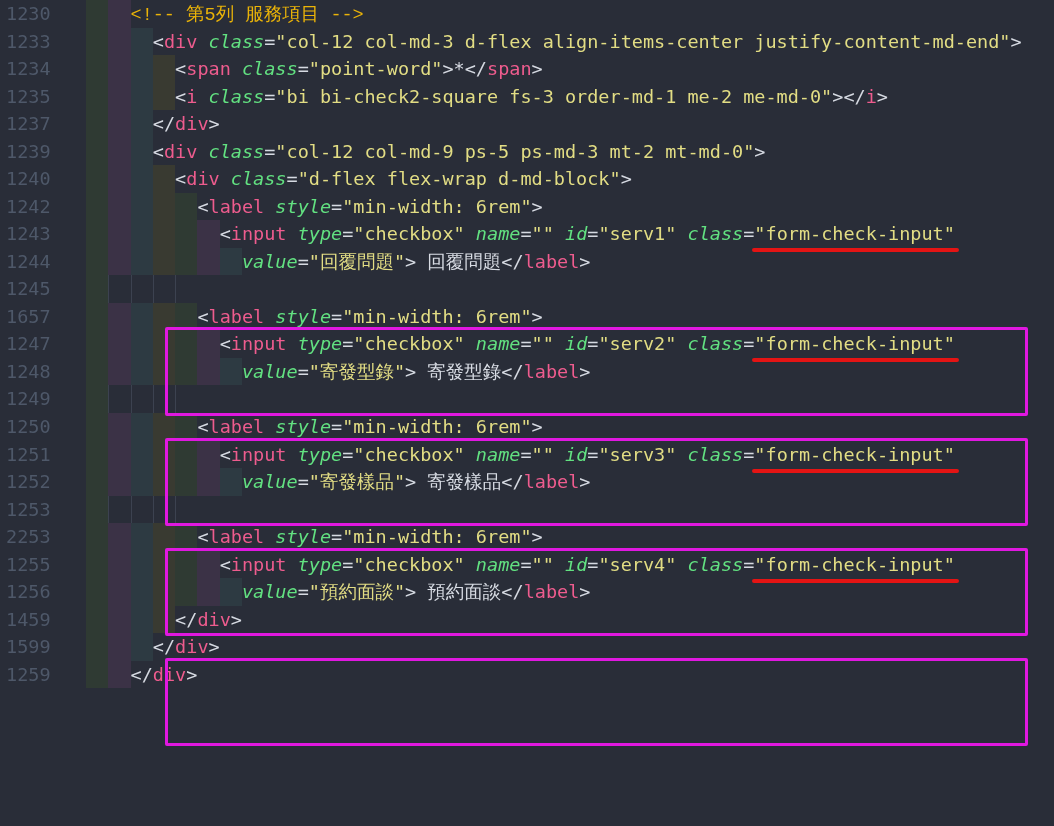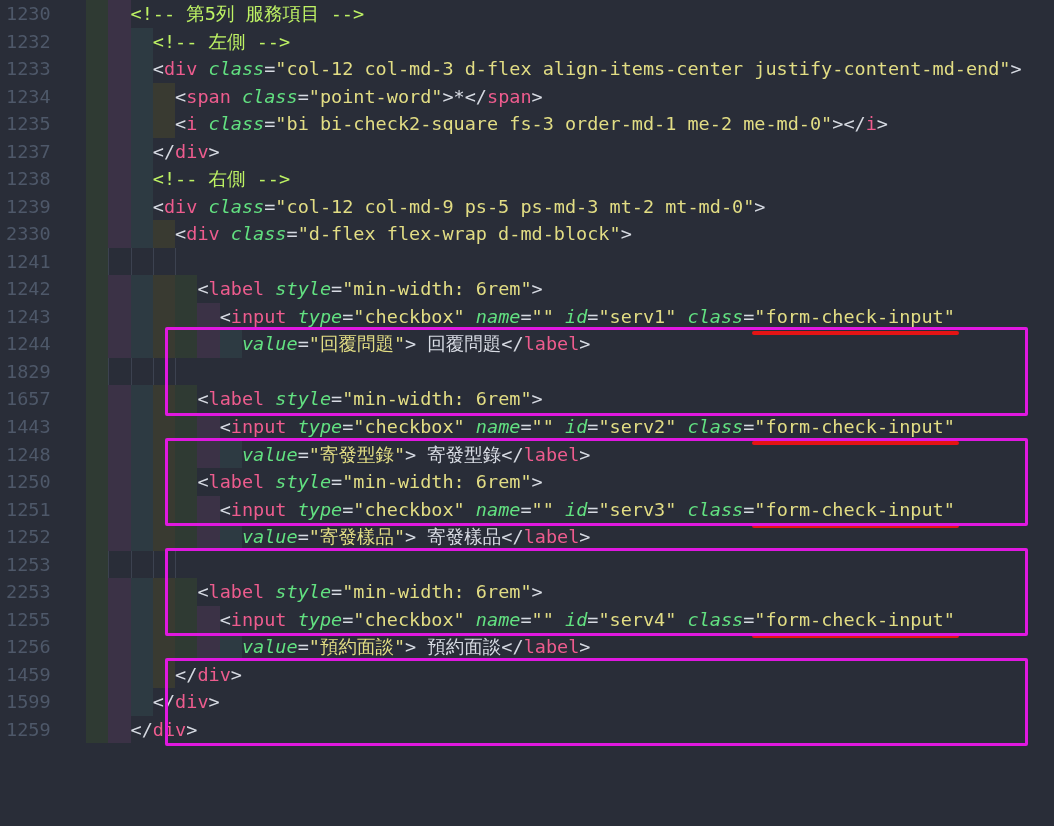--- a/index.html
+++ b/index.html
@@ -29,21 +29,21 @@
   .b1{background:#3b3246;}
   .b2{background:#2d3a42;}
   .b3{background:#393a31;}
   .guide{position:absolute;top:0;bottom:0;width:1px;background:#3c4250;}
   .code{position:relative;}
   .tk-p{color:#d6dae2;}
   .tk-t{color:#ee5c8e;}
   .tk-a{color:#62e181;font-style:italic;}
   .tk-s{color:#e2dd84;}
   .tk-x{color:#d8dce4;}
-  .tk-c{color:#bef264;}
+  .tk-c{color:#eab308;font-family:Liberation Mono, monospace;}
   .tk-su{color:#e2dd84;position:relative;}
   .tk-su::after{
     content:"";position:absolute;
     left:-2px;right:-4px;top:calc(100% + 4px);height:4px;
     background:#e41414;border-radius:2px;
   }
   #annotation-layer{position:absolute;inset:0;pointer-events:none;}
   .annot-box{
     position:absolute;
     left:165px;width:863px;
@@ -55,82 +55,74 @@
 </head>
 <body>
 
 <div id="canvas">
   <div id="code-area">
       <div class="row">
         <div class="gutter">1230</div>
         <div class="line"><span class="band b0" style="left: 0px;"></span><span class="band b1" style="left: 22.27px;"></span><span class="code">    <span class="tk-c">&lt;!-- 第5列 服務項目 --&gt;</span></span></div>
       </div>
       <div class="row">
-        <div class="gutter">1232</div>
-        <div class="line"><span class="band b0" style="left: 0px;"></span><span class="band b1" style="left: 22.27px;"></span><span class="band b2" style="left: 44.54px;"></span><span class="code">      <span class="tk-c">&lt;!-- 左側 --&gt;</span></span></div>
-      </div>
-      <div class="row">
         <div class="gutter">1233</div>
         <div class="line"><span class="band b0" style="left: 0px;"></span><span class="band b1" style="left: 22.27px;"></span><span class="band b2" style="left: 44.54px;"></span><span class="code">      <span class="tk-p">&lt;</span><span class="tk-t">div</span><span class="tk-a"> class</span><span class="tk-p">=</span><span class="tk-s">"col-12 col-md-3 d-flex align-items-center justify-content-md-end"</span><span class="tk-p">&gt;</span></span></div>
       </div>
       <div class="row">
         <div class="gutter">1234</div>
         <div class="line"><span class="band b0" style="left: 0px;"></span><span class="band b1" style="left: 22.27px;"></span><span class="band b2" style="left: 44.54px;"></span><span class="band b3" style="left: 66.81px;"></span><span class="code">        <span class="tk-p">&lt;</span><span class="tk-t">span</span><span class="tk-a"> class</span><span class="tk-p">=</span><span class="tk-s">"point-word"</span><span class="tk-p">&gt;</span><span class="tk-x">*</span><span class="tk-p">&lt;/</span><span class="tk-t">span</span><span class="tk-p">&gt;</span></span></div>
       </div>
       <div class="row">
         <div class="gutter">1235</div>
         <div class="line"><span class="band b0" style="left: 0px;"></span><span class="band b1" style="left: 22.27px;"></span><span class="band b2" style="left: 44.54px;"></span><span class="band b3" style="left: 66.81px;"></span><span class="code">        <span class="tk-p">&lt;</span><span class="tk-t">i</span><span class="tk-a"> class</span><span class="tk-p">=</span><span class="tk-s">"bi bi-check2-square fs-3 order-md-1 me-2 me-md-0"</span><span class="tk-p">&gt;</span><span class="tk-p">&lt;/</span><span class="tk-t">i</span><span class="tk-p">&gt;</span></span></div>
       </div>
       <div class="row">
         <div class="gutter">1237</div>
         <div class="line"><span class="band b0" style="left: 0px;"></span><span class="band b1" style="left: 22.27px;"></span><span class="band b2" style="left: 44.54px;"></span><span class="code">      <span class="tk-p">&lt;/</span><span class="tk-t">div</span><span class="tk-p">&gt;</span></span></div>
       </div>
       <div class="row">
-        <div class="gutter">1238</div>
-        <div class="line"><span class="band b0" style="left: 0px;"></span><span class="band b1" style="left: 22.27px;"></span><span class="band b2" style="left: 44.54px;"></span><span class="code">      <span class="tk-c">&lt;!-- 右側 --&gt;</span></span></div>
-      </div>
-      <div class="row">
         <div class="gutter">1239</div>
         <div class="line"><span class="band b0" style="left: 0px;"></span><span class="band b1" style="left: 22.27px;"></span><span class="band b2" style="left: 44.54px;"></span><span class="code">      <span class="tk-p">&lt;</span><span class="tk-t">div</span><span class="tk-a"> class</span><span class="tk-p">=</span><span class="tk-s">"col-12 col-md-9 ps-5 ps-md-3 mt-2 mt-md-0"</span><span class="tk-p">&gt;</span></span></div>
       </div>
       <div class="row">
-        <div class="gutter">2330</div>
+        <div class="gutter">1240</div>
         <div class="line"><span class="band b0" style="left: 0px;"></span><span class="band b1" style="left: 22.27px;"></span><span class="band b2" style="left: 44.54px;"></span><span class="band b3" style="left: 66.81px;"></span><span class="code">        <span class="tk-p">&lt;</span><span class="tk-t">div</span><span class="tk-a"> class</span><span class="tk-p">=</span><span class="tk-s">"d-flex flex-wrap d-md-block"</span><span class="tk-p">&gt;</span></span></div>
-      </div>
-      <div class="row">
-        <div class="gutter">1241</div>
-        <div class="line"><span class="band b0" style="left: 0px;"></span><span class="guide" style="left: 22.27px;"></span><span class="guide" style="left: 44.54px;"></span><span class="guide" style="left: 66.81px;"></span><span class="guide" style="left: 89.08px;"></span><span class="code"></span></div>
       </div>
       <div class="row">
         <div class="gutter">1242</div>
         <div class="line"><span class="band b0" style="left: 0px;"></span><span class="band b1" style="left: 22.27px;"></span><span class="band b2" style="left: 44.54px;"></span><span class="band b3" style="left: 66.81px;"></span><span class="band b0" style="left: 89.08px;"></span><span class="code">          <span class="tk-p">&lt;</span><span class="tk-t">label</span><span class="tk-a"> style</span><span class="tk-p">=</span><span class="tk-s">"min-width: 6rem"</span><span class="tk-p">&gt;</span></span></div>
       </div>
       <div class="row">
         <div class="gutter">1243</div>
         <div class="line"><span class="band b0" style="left: 0px;"></span><span class="band b1" style="left: 22.27px;"></span><span class="band b2" style="left: 44.54px;"></span><span class="band b3" style="left: 66.81px;"></span><span class="band b0" style="left: 89.08px;"></span><span class="band b1" style="left: 111.35px;"></span><span class="code">            <span class="tk-p">&lt;</span><span class="tk-t">input</span><span class="tk-a"> type</span><span class="tk-p">=</span><span class="tk-s">"checkbox"</span><span class="tk-a"> name</span><span class="tk-p">=</span><span class="tk-s">""</span><span class="tk-a"> id</span><span class="tk-p">=</span><span class="tk-s">"serv1"</span><span class="tk-a"> class</span><span class="tk-p">=</span><span class="tk-su">"form-check-input"</span></span></div>
       </div>
       <div class="row">
         <div class="gutter">1244</div>
         <div class="line"><span class="band b0" style="left: 0px;"></span><span class="band b1" style="left: 22.27px;"></span><span class="band b2" style="left: 44.54px;"></span><span class="band b3" style="left: 66.81px;"></span><span class="band b0" style="left: 89.08px;"></span><span class="band b1" style="left: 111.35px;"></span><span class="band b2" style="left: 133.62px;"></span><span class="code">              <span class="tk-a">value</span><span class="tk-p">=</span><span class="tk-s">"回覆問題"</span><span class="tk-p">&gt; </span><span class="tk-x">回覆問題</span><span class="tk-p">&lt;/</span><span class="tk-t">label</span><span class="tk-p">&gt;</span></span></div>
       </div>
       <div class="row">
-        <div class="gutter">1829</div>
+        <div class="gutter">1245</div>
         <div class="line"><span class="band b0" style="left: 0px;"></span><span class="guide" style="left: 22.27px;"></span><span class="guide" style="left: 44.54px;"></span><span class="guide" style="left: 66.81px;"></span><span class="guide" style="left: 89.08px;"></span><span class="code"></span></div>
       </div>
       <div class="row">
         <div class="gutter">1657</div>
         <div class="line"><span class="band b0" style="left: 0px;"></span><span class="band b1" style="left: 22.27px;"></span><span class="band b2" style="left: 44.54px;"></span><span class="band b3" style="left: 66.81px;"></span><span class="band b0" style="left: 89.08px;"></span><span class="code">          <span class="tk-p">&lt;</span><span class="tk-t">label</span><span class="tk-a"> style</span><span class="tk-p">=</span><span class="tk-s">"min-width: 6rem"</span><span class="tk-p">&gt;</span></span></div>
       </div>
       <div class="row">
-        <div class="gutter">1443</div>
+        <div class="gutter">1247</div>
         <div class="line"><span class="band b0" style="left: 0px;"></span><span class="band b1" style="left: 22.27px;"></span><span class="band b2" style="left: 44.54px;"></span><span class="band b3" style="left: 66.81px;"></span><span class="band b0" style="left: 89.08px;"></span><span class="band b1" style="left: 111.35px;"></span><span class="code">            <span class="tk-p">&lt;</span><span class="tk-t">input</span><span class="tk-a"> type</span><span class="tk-p">=</span><span class="tk-s">"checkbox"</span><span class="tk-a"> name</span><span class="tk-p">=</span><span class="tk-s">""</span><span class="tk-a"> id</span><span class="tk-p">=</span><span class="tk-s">"serv2"</span><span class="tk-a"> class</span><span class="tk-p">=</span><span class="tk-su">"form-check-input"</span></span></div>
       </div>
       <div class="row">
         <div class="gutter">1248</div>
         <div class="line"><span class="band b0" style="left: 0px;"></span><span class="band b1" style="left: 22.27px;"></span><span class="band b2" style="left: 44.54px;"></span><span class="band b3" style="left: 66.81px;"></span><span class="band b0" style="left: 89.08px;"></span><span class="band b1" style="left: 111.35px;"></span><span class="band b2" style="left: 133.62px;"></span><span class="code">              <span class="tk-a">value</span><span class="tk-p">=</span><span class="tk-s">"寄發型錄"</span><span class="tk-p">&gt; </span><span class="tk-x">寄發型錄</span><span class="tk-p">&lt;/</span><span class="tk-t">label</span><span class="tk-p">&gt;</span></span></div>
+      </div>
+      <div class="row">
+        <div class="gutter">1249</div>
+        <div class="line"><span class="band b0" style="left: 0px;"></span><span class="guide" style="left: 22.27px;"></span><span class="guide" style="left: 44.54px;"></span><span class="guide" style="left: 66.81px;"></span><span class="guide" style="left: 89.08px;"></span><span class="code"></span></div>
       </div>
       <div class="row">
         <div class="gutter">1250</div>
         <div class="line"><span class="band b0" style="left: 0px;"></span><span class="band b1" style="left: 22.27px;"></span><span class="band b2" style="left: 44.54px;"></span><span class="band b3" style="left: 66.81px;"></span><span class="band b0" style="left: 89.08px;"></span><span class="code">          <span class="tk-p">&lt;</span><span class="tk-t">label</span><span class="tk-a"> style</span><span class="tk-p">=</span><span class="tk-s">"min-width: 6rem"</span><span class="tk-p">&gt;</span></span></div>
       </div>
       <div class="row">
         <div class="gutter">1251</div>
         <div class="line"><span class="band b0" style="left: 0px;"></span><span class="band b1" style="left: 22.27px;"></span><span class="band b2" style="left: 44.54px;"></span><span class="band b3" style="left: 66.81px;"></span><span class="band b0" style="left: 89.08px;"></span><span class="band b1" style="left: 111.35px;"></span><span class="code">            <span class="tk-p">&lt;</span><span class="tk-t">input</span><span class="tk-a"> type</span><span class="tk-p">=</span><span class="tk-s">"checkbox"</span><span class="tk-a"> name</span><span class="tk-p">=</span><span class="tk-s">""</span><span class="tk-a"> id</span><span class="tk-p">=</span><span class="tk-s">"serv3"</span><span class="tk-a"> class</span><span class="tk-p">=</span><span class="tk-su">"form-check-input"</span></span></div>
       </div>
       <div class="row">

